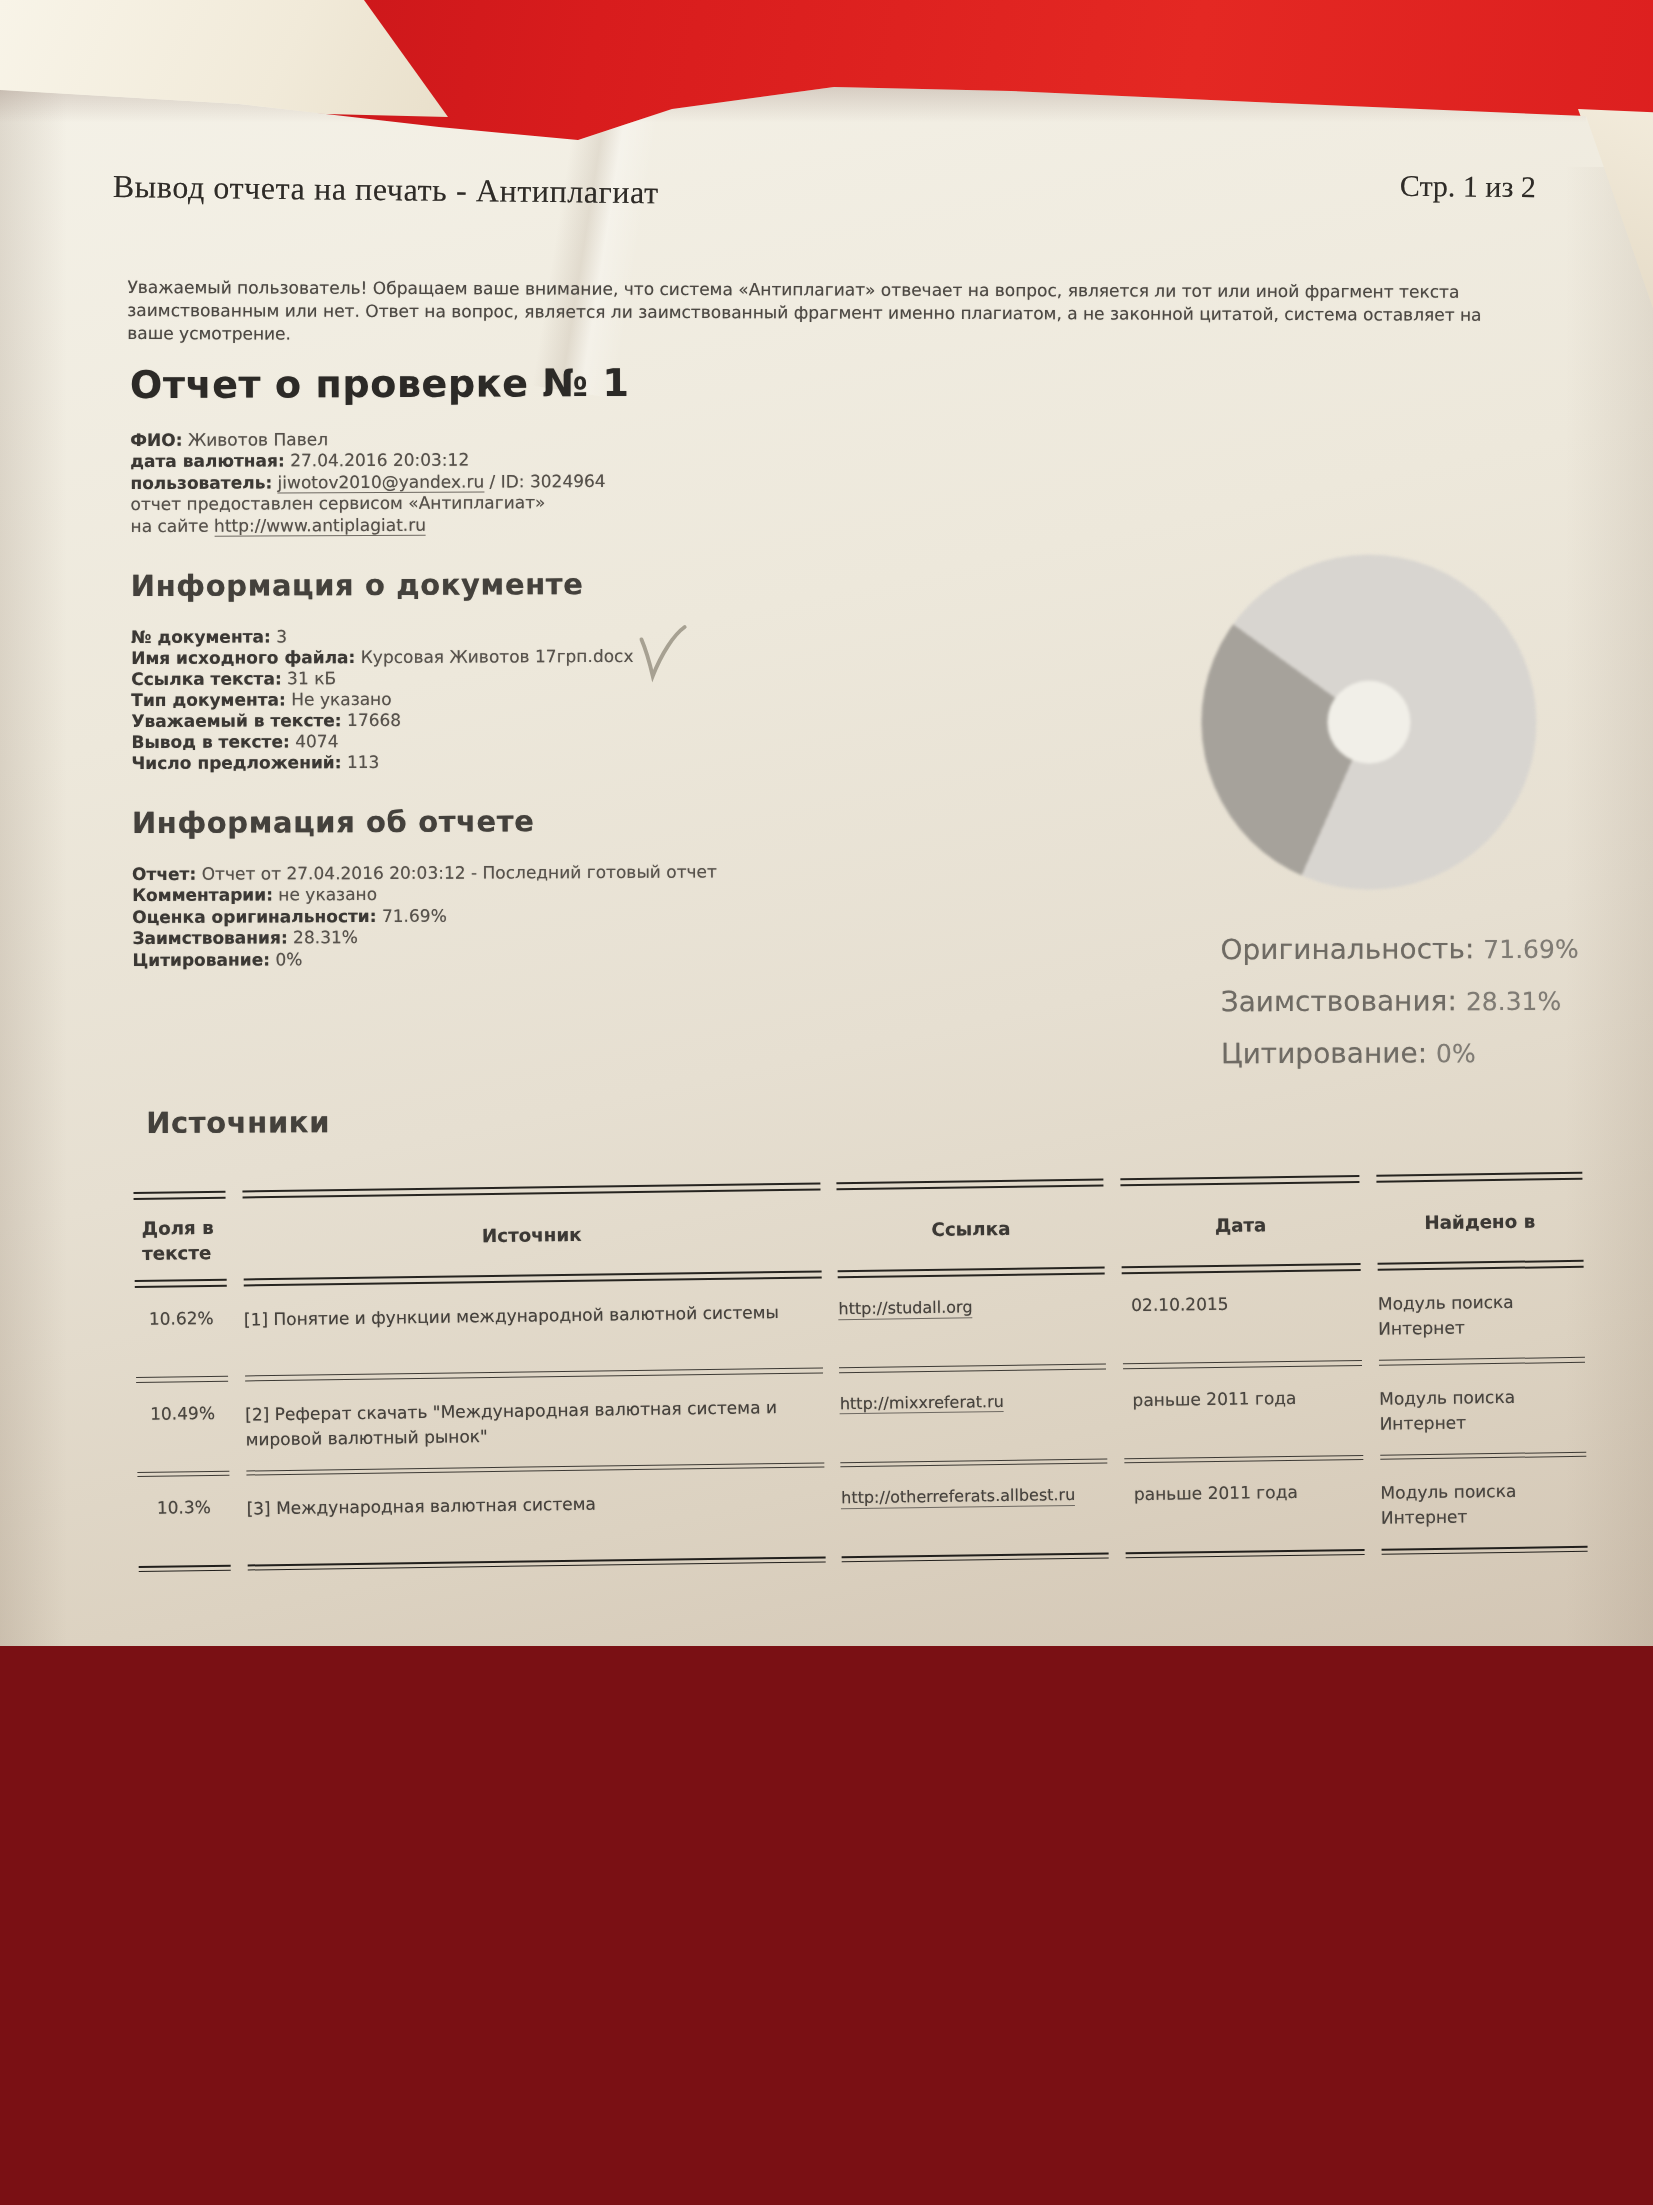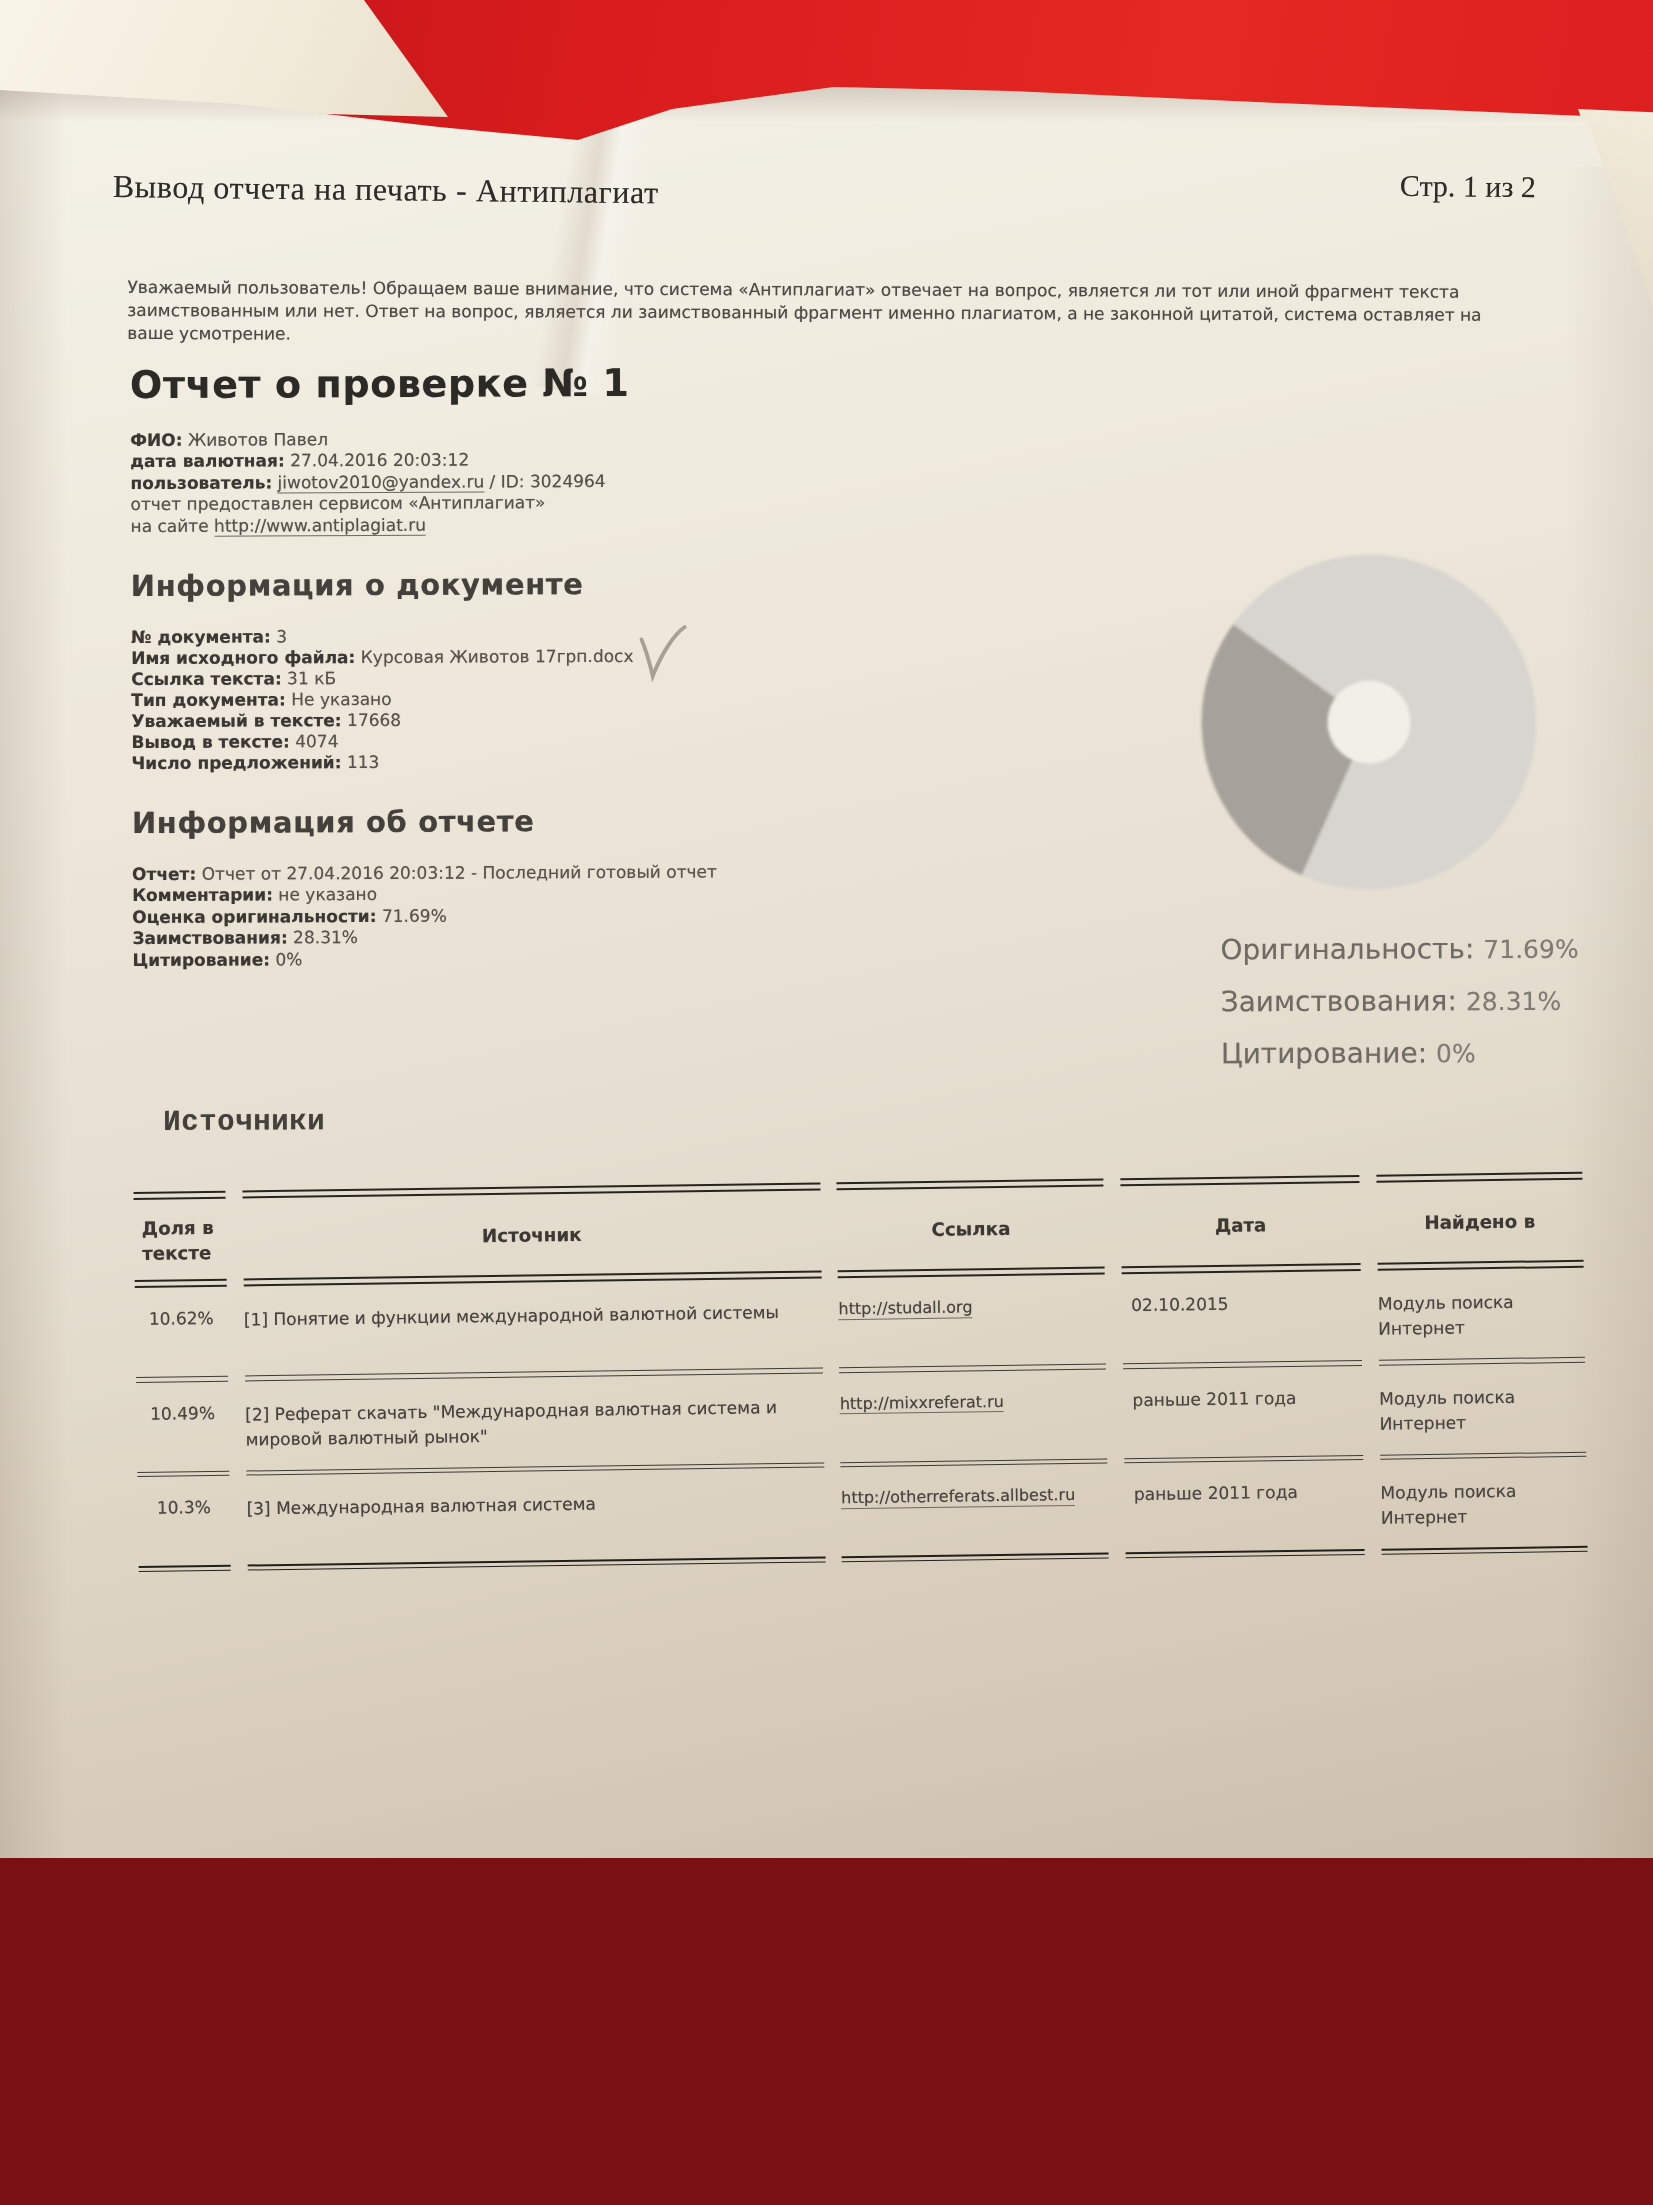--- a/index.html
+++ b/index.html
@@ -1,16 +1,16 @@
 <!DOCTYPE html>
 <html style="font-size:9px"><head>
 <meta charset="utf-8">
 <style>
   html,body{margin:0;padding:0;background:#7a1014;}
-  .photo{position:relative;width:1654px;height:1858px;overflow:hidden;
+  .photo{position:relative;width:1654px;height:1646px;overflow:hidden;
          font-family:"DejaVu Sans","Liberation Sans",sans-serif;}
   
   .red-surface{position:absolute;left:0;top:0;width:1654px;height:378px;
       background:linear-gradient(100deg,#bf1218 0%,#d81c1d 35%,#e42823 70%,#dc1f1f 100%);}
   
   .under-sheet-left{position:absolute;left:0;top:0;width:500px;height:144px;
       background:linear-gradient(115deg,#f8f4e8 0%,#f1ead9 55%,#e6dcc6 100%);
       clip-path:polygon(0 0,364px 0,448px 117px,0 106px);
       filter:drop-shadow(2.2px 1.7px 2.8px rgba(70,20,15,.35));}
   
@@ -47,21 +47,21 @@
 
   .h1{position:absolute;left:129px;top:360px;font-size:38px;font-weight:bold;color:#2c2a27;letter-spacing:0.6px;}
 
   .meta{position:absolute;left:129px;top:427px;font-size:17px;line-height:21.4px;color:#55504a;}
   .meta b{color:#3b3834;}
   .lnk{border-bottom:1.1px solid #6e6962;padding-bottom:0.6px;}
 
   .h2{font-size:29px;font-weight:bold;color:#44413c;letter-spacing:0.6px;}
   .h2.doc{position:absolute;left:129px;top:566px;}
   .h2.rep{position:absolute;left:129px;top:803px;}
-  .h2.src{position:absolute;left:159px;top:1103px;font-family:Liberation Mono, monospace;}
+  .h2.src{position:absolute;left:142px;top:1103px;}
 
   .fields{position:absolute;font-size:17px;line-height:21px;color:#57524c;}
   .fields.doc{left:129px;top:624px;}
   .fields.rep{left:129px;top:861px;line-height:21.4px;}
   .fields b{color:#3b3834;}
 
   .checkmark{position:absolute;left:635px;top:624px;width:51px;height:58px;}
 
   
   .pie{position:absolute;left:1199px;top:557px;width:335px;height:335px;border-radius:50%;

